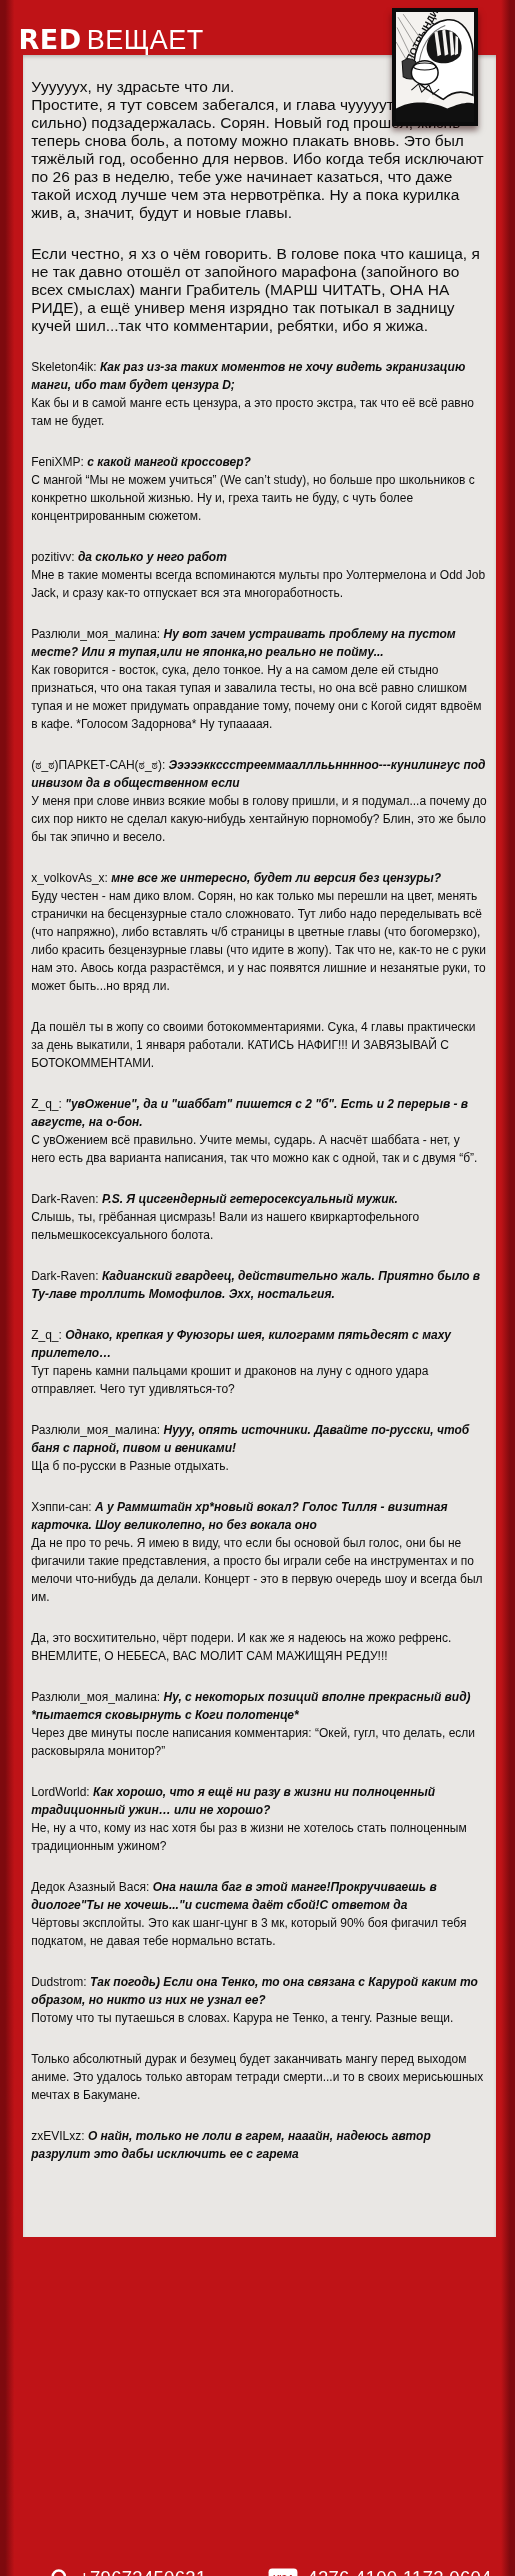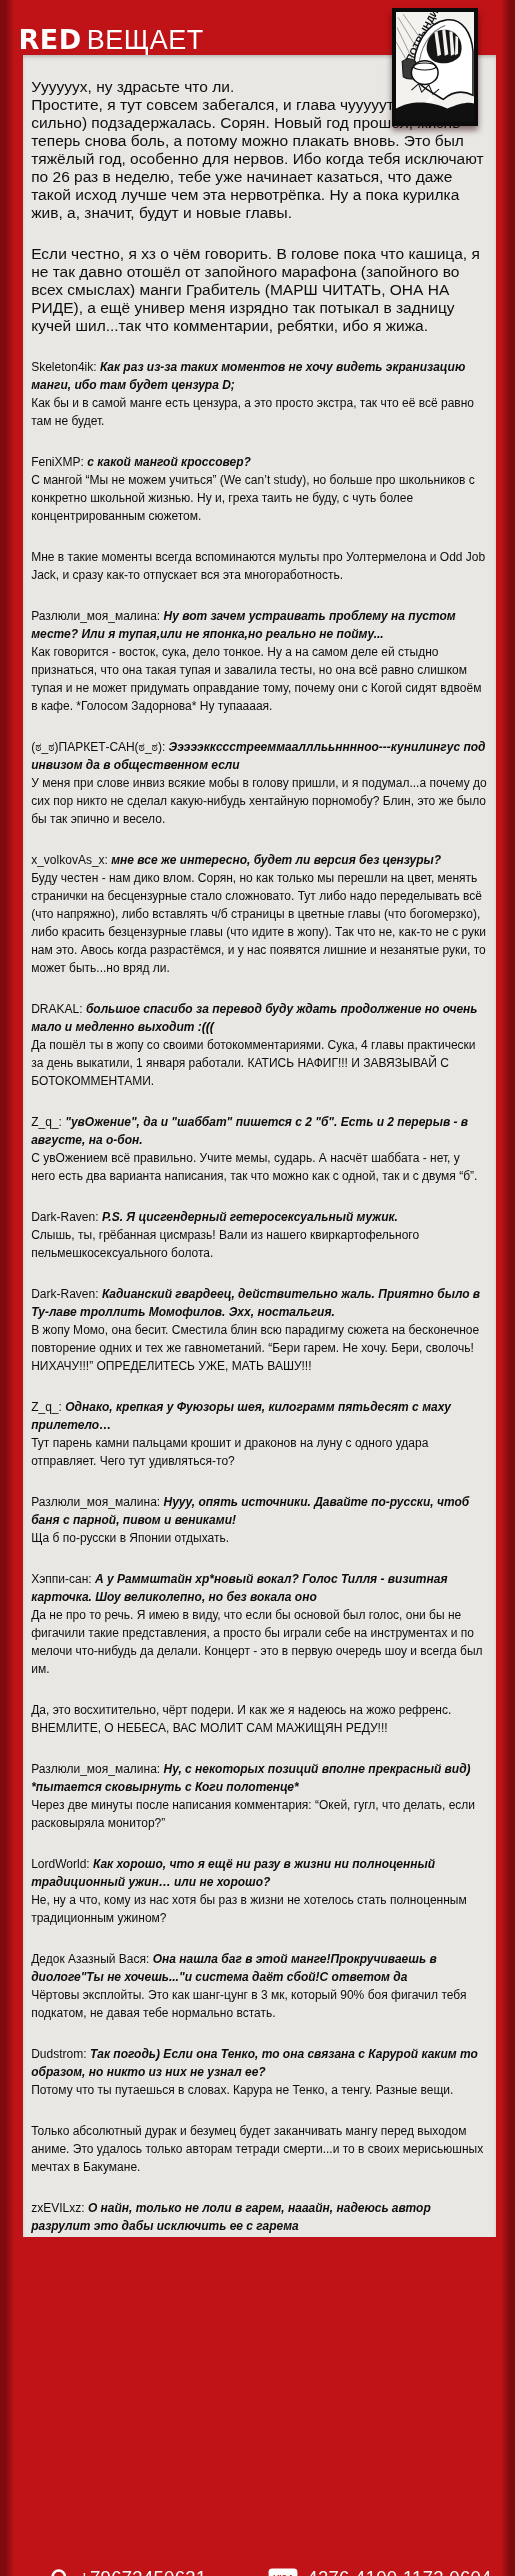--- a/index.html
+++ b/index.html
@@ -101,66 +101,65 @@
     <p class="q-line"><span class="user">Skeleton4ik</span><span class="question">Как раз из-за таких моментов не хочу видеть экранизацию манги, ибо там будет цензура D;</span></p>
     <p class="a-line">Как бы и в самой манге есть цензура, а это просто экстра, так что её всё равно там не будет.</p>
   </div>
 
   <div class="qa">
     <p class="q-line"><span class="user">FeniXMP</span><span class="question">с какой мангой кроссовер?</span></p>
     <p class="a-line">С мангой “Мы не можем учиться” (We can’t study), но больше про школьников с конкретно школьной жизнью. Ну и, греха таить не буду, с чуть более концентрированным сюжетом.</p>
   </div>
 
   <div class="qa">
+    <p class="q-line"><span class="user">pozitivv</span><span class="question">да сколько у него работ</span></p>
     <p class="a-line">Мне в такие моменты всегда вспоминаются мульты про Уолтермелона и Odd Job Jack, и сразу как-то отпускает вся эта многоработность.</p>
   </div>
 
   <div class="qa">
     <p class="q-line"><span class="user">Разлюли_моя_малина</span><span class="question">Ну вот зачем устраивать проблему на пустом месте? Или я тупая,или не японка,но реально не пойму...</span></p>
     <p class="a-line">Как говорится - восток, сука, дело тонкое. Ну а на самом деле ей стыдно признаться, что она такая тупая и завалила тесты, но она всё равно слишком тупая и не может придумать оправдание тому, почему они с Когой сидят вдвоём в кафе. *Голосом Задорнова* Ну тупаааая.</p>
   </div>
 
   <div class="qa">
     <p class="q-line"><span class="user">(ಠ_ಠ)ПАРКЕТ-САН(ಠ_ಠ)</span><span class="question">Эээээккссстрееммаалллььнннноо---кунилингус под инвизом да в общественном если</span></p>
     <p class="a-line">У меня при слове инвиз всякие мобы в голову пришли, и я подумал...а почему до сих пор никто не сделал какую-нибудь хентайную порномобу? Блин, это же было бы так эпично и весело.</p>
   </div>
 
   <div class="qa">
     <p class="q-line"><span class="user">x_volkovAs_x</span><span class="question">мне все же интересно, будет ли версия без цензуры?</span></p>
     <p class="a-line">Буду честен - нам дико влом. Сорян, но как только мы перешли на цвет, менять странички на бесцензурные стало сложновато. Тут либо надо переделывать всё (что напряжно), либо вставлять ч/б страницы в цветные главы (что богомерзко), либо красить безцензурные главы (что идите в жопу). Так что не, как-то не с руки нам это. Авось когда разрастёмся, и у нас появятся лишние и незанятые руки, то может быть...но вряд ли.</p>
   </div>
 
   <div class="qa">
-    <p class="q-line"><span class="user">DRAKAL</span><span class="question">большое спасибо за перевод буду ждать продолжение но очень мало и медленно выходит :(((</span></p>
     <p class="a-line">Да пошёл ты в жопу со своими ботокомментариями. Сука, 4 главы практически за день выкатили, 1 января работали. КАТИСЬ НАФИГ!!! И ЗАВЯЗЫВАЙ С БОТОКОММЕНТАМИ.</p>
   </div>
 
   <div class="qa">
     <p class="q-line"><span class="user">Z_q_</span><span class="question">"увОжение", да и "шаббат" пишется с 2 "б". Есть и 2 перерыв - в августе, на о-бон.</span></p>
     <p class="a-line">С увОжением всё правильно. Учите мемы, сударь. А насчёт шаббата - нет, у него есть два варианта написания, так что можно как с одной, так и с двумя “б”.</p>
   </div>
 
   <div class="qa">
     <p class="q-line"><span class="user">Dark-Raven</span><span class="question">P.S. Я цисгендерный гетеросексуальный мужик.</span></p>
     <p class="a-line">Слышь, ты, грёбанная цисмразь! Вали из нашего квиркартофельного пельмешкосексуального болота.</p>
   </div>
 
   <div class="qa">
     <p class="q-line"><span class="user">Dark-Raven</span><span class="question">Кадианский гвардеец, действительно жаль. Приятно было в Ту-лаве троллить Момофилов. Эхх, ностальгия.</span></p>
-    <p class="a-line">В жопу Момо, она бесит. Сместила блин всю парадигму сюжета на бесконечное повторение одних и тех же гавнометаний. “Бери гарем. Не хочу. Бери, сволочь! НИХАЧУ!!!” ОПРЕДЕЛИТЕСЬ УЖЕ, МАТЬ ВАШУ!!!</p>
   </div>
 
   <div class="qa">
     <p class="q-line"><span class="user">Z_q_</span><span class="question">Однако, крепкая у Фуюзоры шея, килограмм пятьдесят с маху прилетело…</span></p>
     <p class="a-line">Тут парень камни пальцами крошит и драконов на луну с одного удара отправляет. Чего тут удивляться-то?</p>
   </div>
 
   <div class="qa">
     <p class="q-line"><span class="user">Разлюли_моя_малина</span><span class="question">Нууу, опять источники. Давайте по-русски, чтоб баня с парной, пивом и вениками!</span></p>
-    <p class="a-line">Ща б по-русски в Японии отдыхать.</p>
+    <p class="a-line">Ща б по-русски в Разные отдыхать.</p>
   </div>
 
   <div class="qa">
     <p class="q-line"><span class="user">Хэппи-сан</span><span class="question">А у Раммштайн хр*новый вокал? Голос Тилля - визитная карточка. Шоу великолепно, но без вокала оно</span></p>
     <p class="a-line">Да не про то речь. Я имею в виду, что если бы основой был голос, они бы не фигачили такие представления, а просто бы играли себе на инструментах и по мелочи что-нибудь да делали. Концерт - это в первую очередь шоу и всегда был им.</p>
   </div>
 
   <div class="qa">
     <p class="a-line">Да, это восхитительно, чёрт подери. И как же я надеюсь на жожо рефренс. ВНЕМЛИТЕ, О НЕБЕСА, ВАС МОЛИТ САМ МАЖИЩЯН РЕДУ!!!</p>
   </div>

